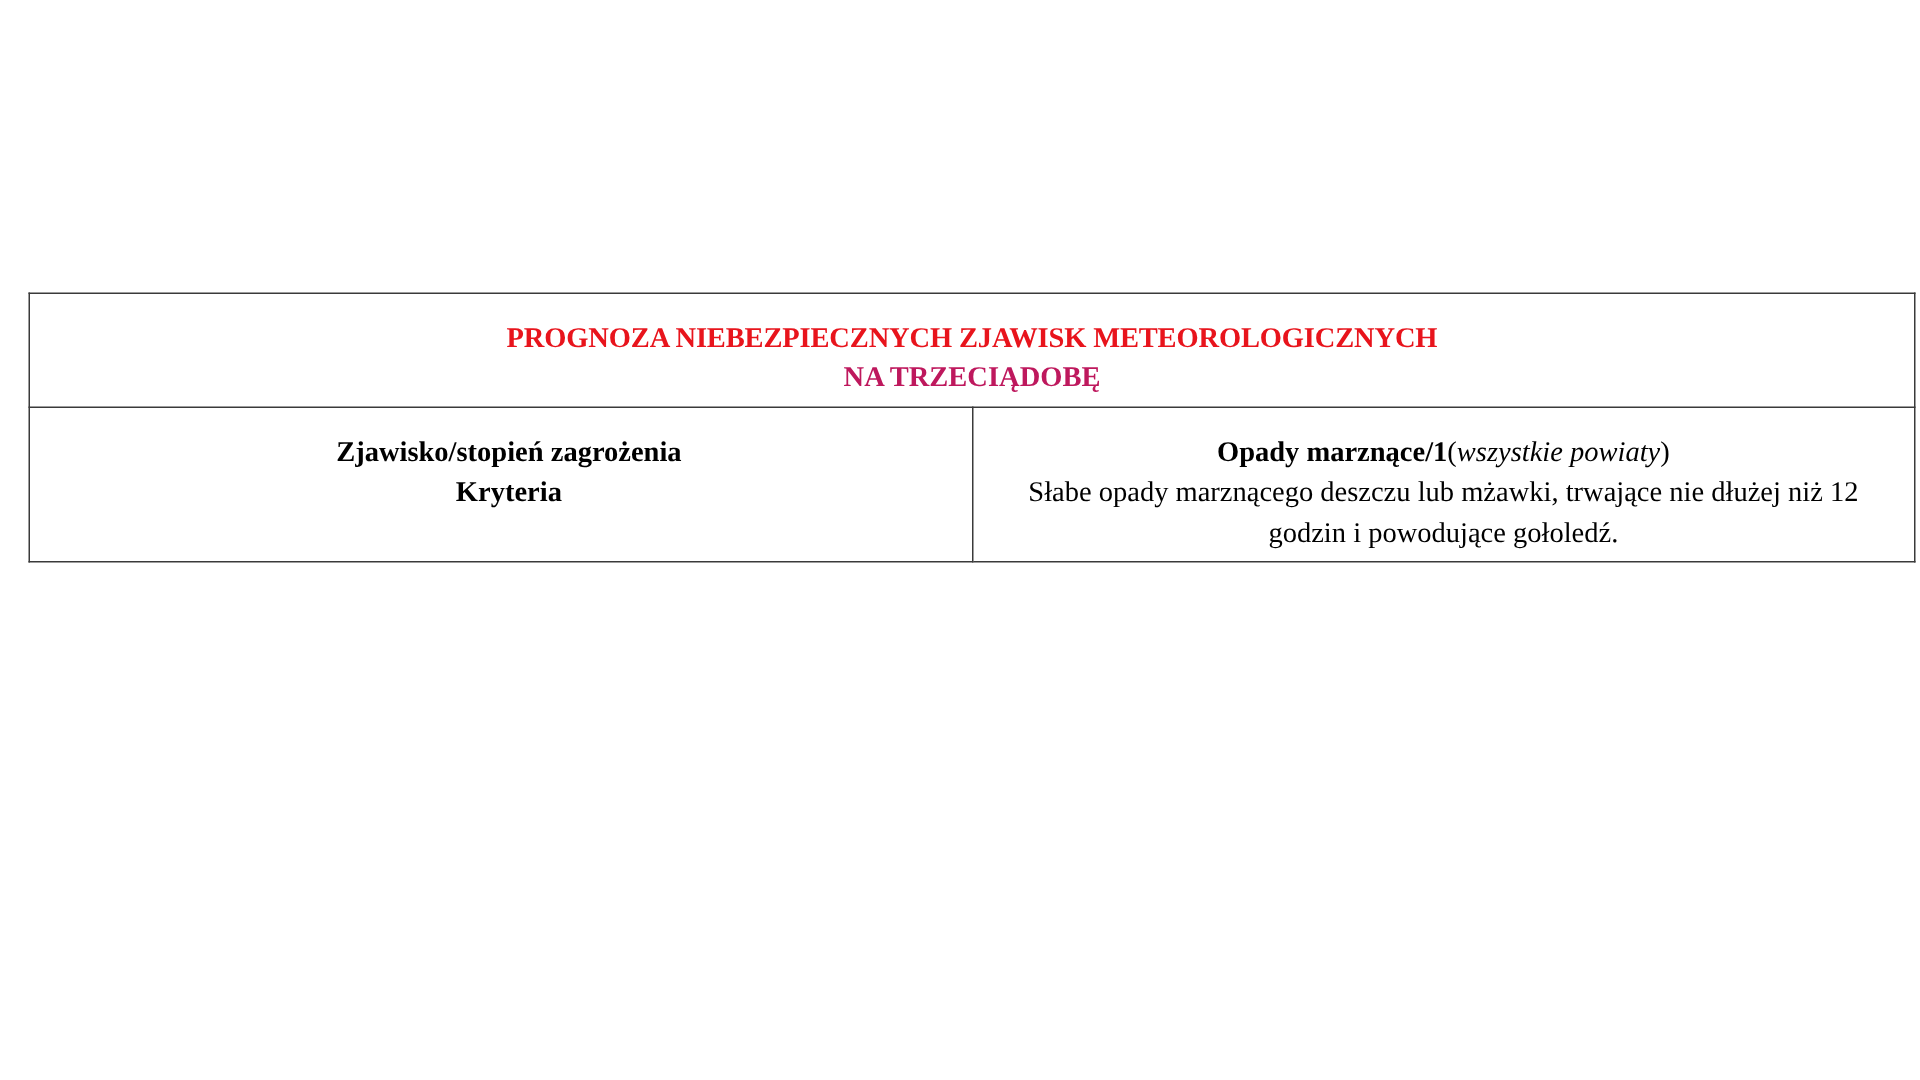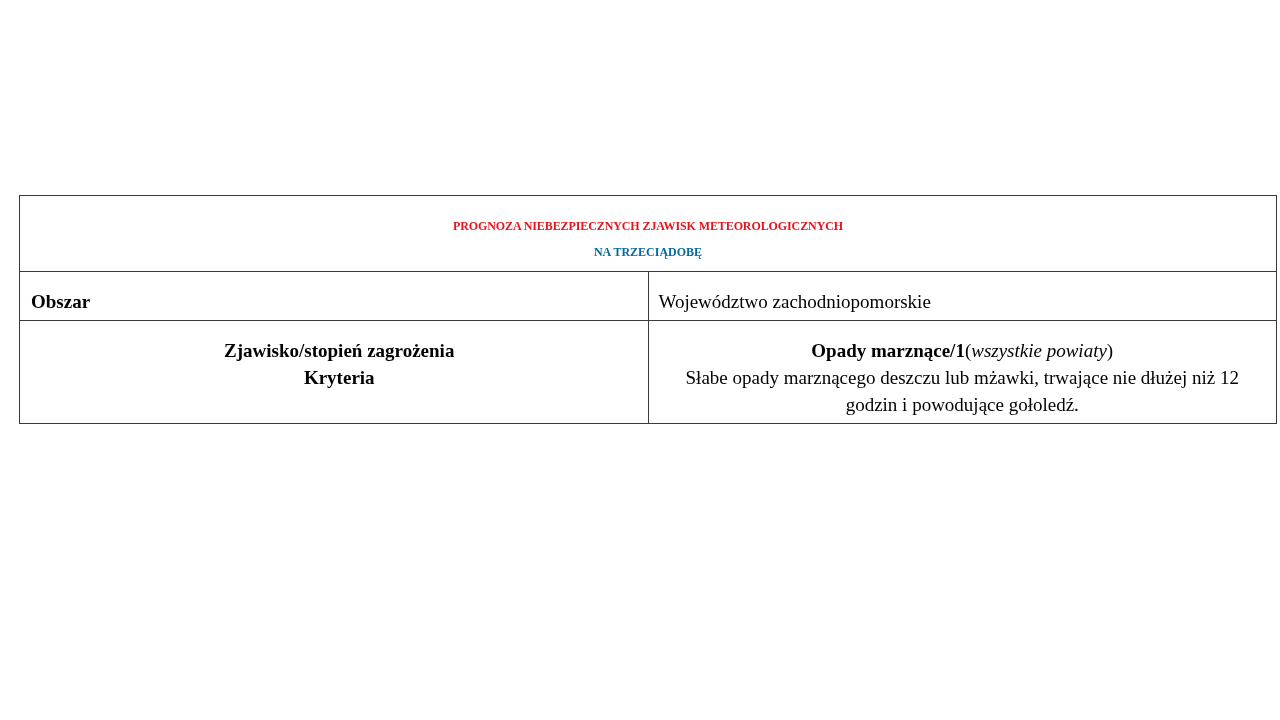--- a/index.html
+++ b/index.html
@@ -25,34 +25,34 @@
     }
     .warning-table td {
       border: 1.5px solid #3a3a3a;
       vertical-align: top;
       padding: 0;
     }
     .header-cell {
       height: 75px;
       text-align: center;
       font-weight: bold;
-      font-size: 12px;
+      font-size: 19px;
       line-height: 26px;
     }
     .header-inner {
       padding-top: 17px;
     }
     .title-red {
       color: #e8141c;
       display: block;
       letter-spacing: -0.1px;
     }
     .subtitle {
       display: block;
-      color: #0369a1;
+      color: #be185d;
     }
     .label-cell {
       width: 330px;
       font-weight: bold;
       font-size: 19px;
       line-height: 27px;
       padding: 16px 0 0 11px !important;
     }
     .value-cell {
       font-size: 19px;
@@ -73,24 +73,20 @@
 <table class="warning-table">
   <tbody>
       <tr>
     <td class="header-cell" colspan="2">
       <div class="header-inner">
         <span class="title-red">PROGNOZA NIEBEZPIECZNYCH ZJAWISK METEOROLOGICZNYCH</span>
         <span class="subtitle">NA TRZECIĄDOBĘ</span>
       </div>
     </td>
   </tr>
-  <tr class="row-obszar">
-    <td class="label-cell">Obszar</td>
-    <td class="value-cell">Województwo zachodniopomorskie</td>
-  </tr>
   <tr class="row-zjawisko">
     <td class="label-cell">
       <span class="line">Zjawisko/stopień zagrożenia</span>
       <span class="line">Kryteria</span>
     </td>
     <td class="value-cell">
       <span class="line"><span class="phenom-name">Opady marznące/1</span><span>(</span><span class="phenom-scope">wszystkie powiaty</span><span>)</span></span>
       <span class="line">Słabe opady marznącego deszczu lub mżawki, trwające nie dłużej niż 12 godzin i powodujące gołoledź.</span>
     </td>
   </tr>

